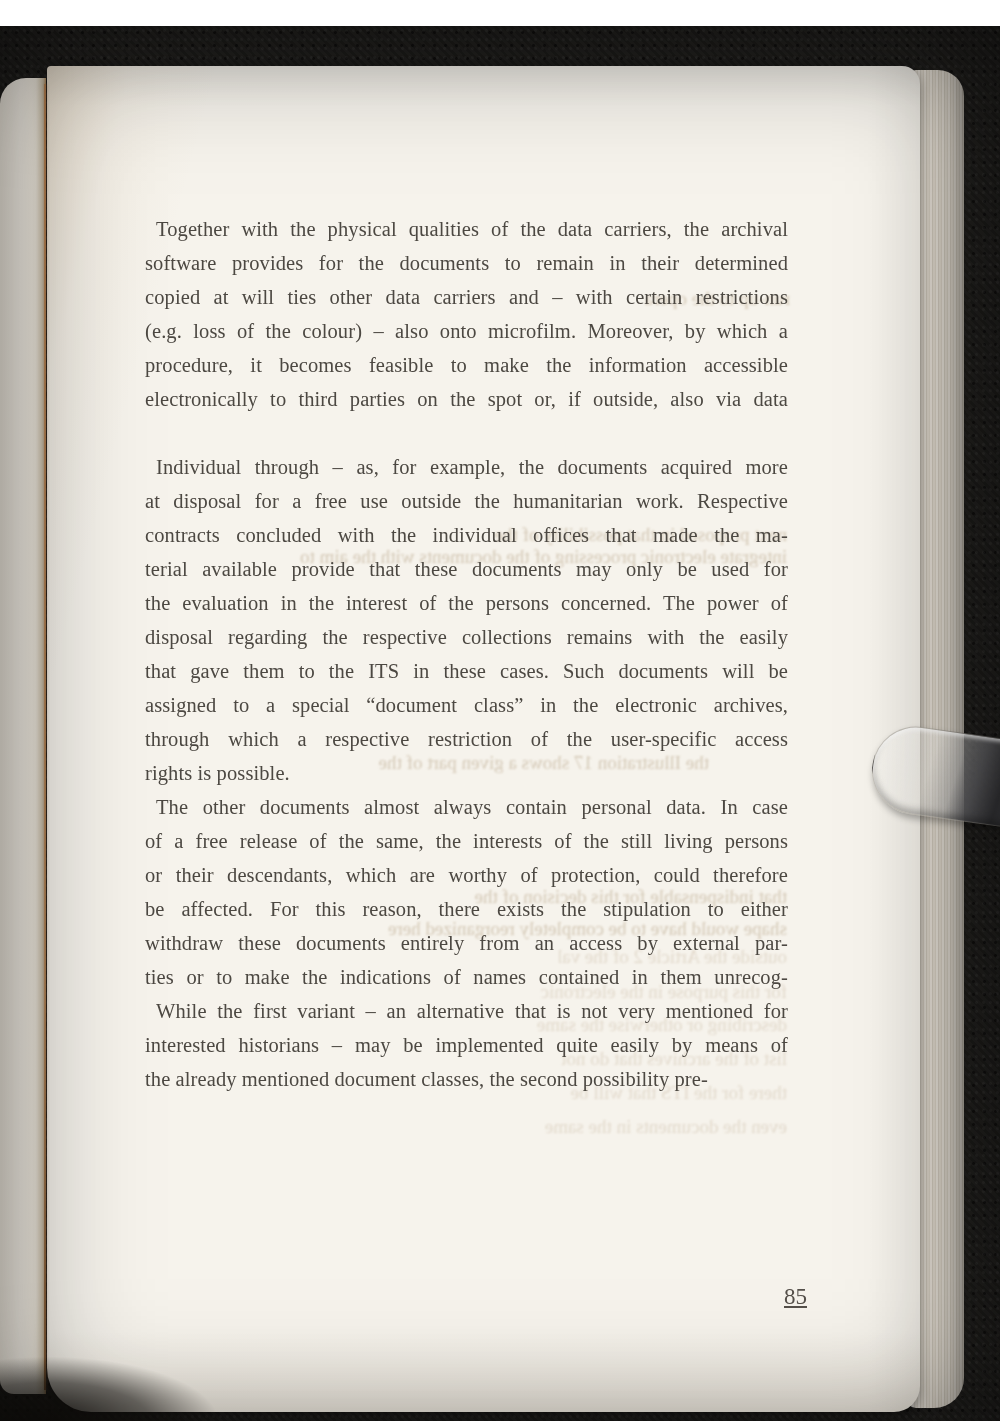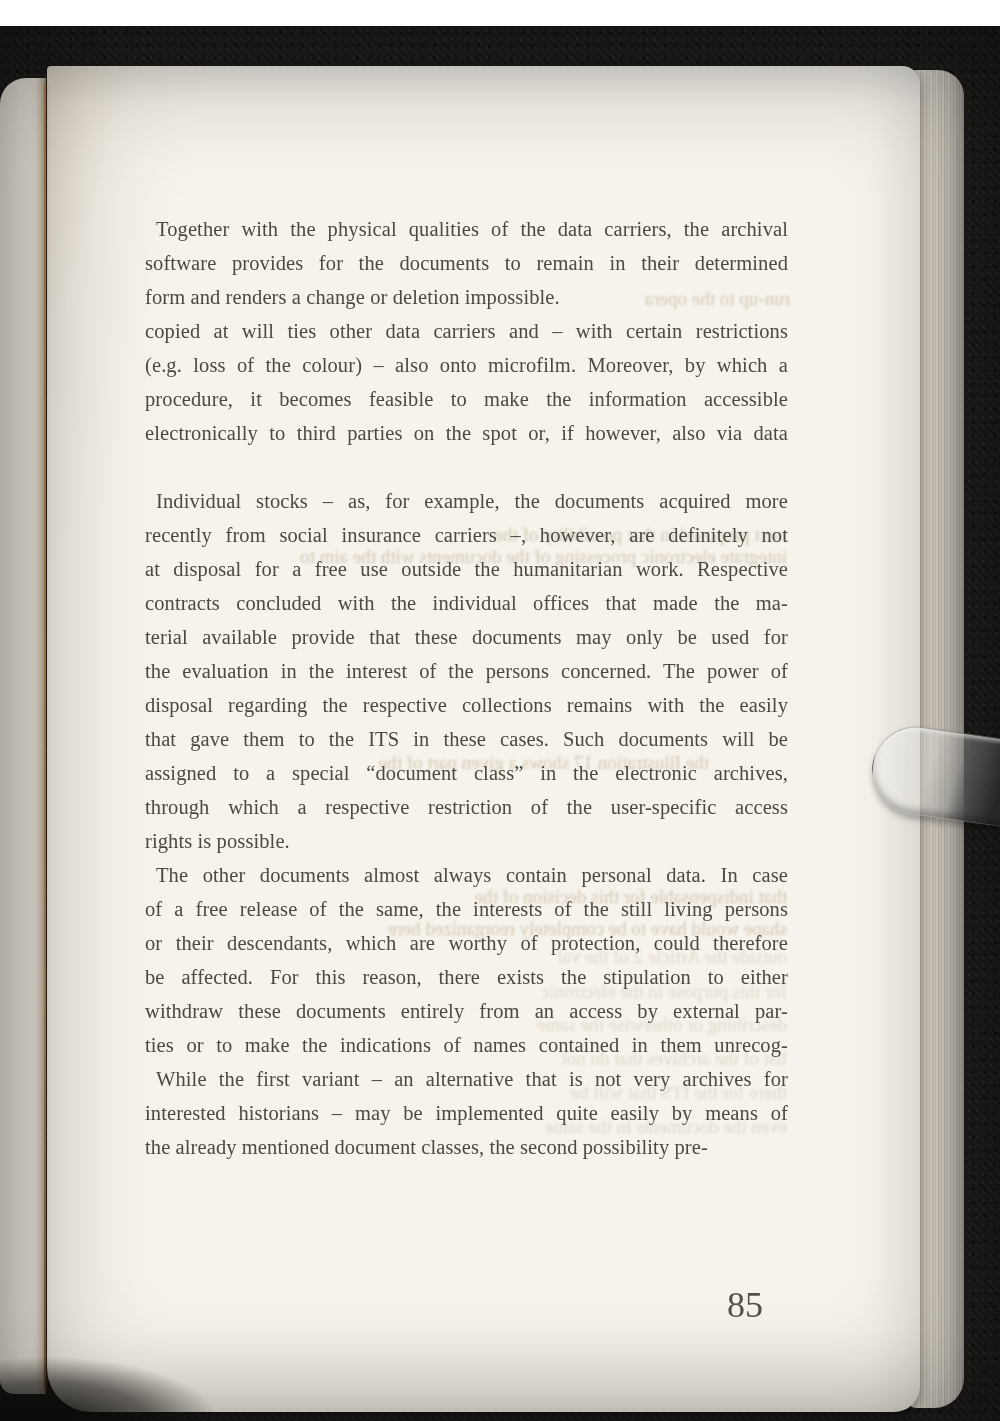--- a/index.html
+++ b/index.html
@@ -94,23 +94,24 @@
   .para.gap-after { margin-bottom: 34px; }
   .line {
     height: 34px; white-space: nowrap;
     text-align: justify; text-align-last: justify;
   }
   .line.first { padding-left: 11px; }
   .line.last { text-align-last: left; }
 
   .page-number {
     position: absolute; left: 680px; top: 1218px; width: 80px;
-    text-align: left;
-    font-size: 36px; color: #55504a;
+    text-align: right;
+    font-size: 23px; color: #55504a;
     z-index: 6;
+    text-decoration: underline;
   }
 
   
   .clip { position: absolute; left: 868px; top: 692px; width: 132px; height: 118px; z-index: 7; }
   .clip-tab {
     position: absolute; left: 4px; top: 8px; width: 150px; height: 86px;
     border-radius: 44px 0 0 44px;
     transform: rotate(8deg); transform-origin: 40px 50%;
     background: linear-gradient(100deg,
       rgba(248,248,246,0.30) 0%,
@@ -145,51 +146,49 @@
         <div class="ghost" style="left: 422px; top: 915px; width: 318px;">for this purpose in the electronic</div>
         <div class="ghost" style="left: 422px; top: 948px; width: 318px;">describing or otherwise the same</div>
         <div class="ghost" style="left: 422px; top: 982px; width: 318px;">list of the archives that do not</div>
         <div class="ghost" style="left: 422px; top: 1016px; width: 318px;">there for the ITS that will be</div>
         <div class="ghost" style="left: 422px; top: 1050px; width: 318px;">even the documents in the same</div>
       </div>
     <div class="textblock" id="textblock">
         <div class="para">
           <div class="line first">Together with the physical qualities of the data carriers, the archival</div>
           <div class="line">software provides for the documents to remain in their determined</div>
-          <div class="line last">form and renders a change or deletion impossible.</div>
         </div>
         <div class="para gap-after">
           <div class="line">copied at will ties other data carriers and – with certain restrictions</div>
           <div class="line">(e.g. loss of the colour) – also onto microfilm. Moreover, by which a</div>
           <div class="line">procedure, it becomes feasible to make the information accessible</div>
-          <div class="line">electronically to third parties on the spot or, if however, also via data</div>
-        </div>
-        <div class="para">
-          <div class="line first">Individual stocks – as, for example, the documents acquired more</div>
-          <div class="line">recently from social insurance carriers –, however, are definitely not</div>
+          <div class="line">electronically to third parties on the spot or, if outside, also via data</div>
+        </div>
+        <div class="para">
+          <div class="line first">Individual through – as, for example, the documents acquired more</div>
           <div class="line">at disposal for a free use outside the humanitarian work. Respective</div>
           <div class="line">contracts concluded with the individual offices that made the ma-</div>
           <div class="line">terial available provide that these documents may only be used for</div>
           <div class="line">the evaluation in the interest of the persons concerned. The power of</div>
           <div class="line">disposal regarding the respective collections remains with the easily</div>
           <div class="line">that gave them to the ITS in these cases. Such documents will be</div>
           <div class="line">assigned to a special “document class” in the electronic archives,</div>
           <div class="line">through which a respective restriction of the user-specific access</div>
           <div class="line last">rights is possible.</div>
         </div>
         <div class="para">
           <div class="line first">The other documents almost always contain personal data. In case</div>
           <div class="line">of a free release of the same, the interests of the still living persons</div>
           <div class="line">or their descendants, which are worthy of protection, could therefore</div>
           <div class="line">be affected. For this reason, there exists the stipulation to either</div>
           <div class="line">withdraw these documents entirely from an access by external par-</div>
           <div class="line">ties or to make the indications of names contained in them unrecog-</div>
         </div>
         <div class="para">
-          <div class="line first">While the first variant – an alternative that is not very archives for</div>
+          <div class="line first">While the first variant – an alternative that is not very mentioned for</div>
           <div class="line">interested historians – may be implemented quite easily by means of</div>
           <div class="line last">the already mentioned document classes, the second possibility pre-</div>
         </div>
       </div>
     <div class="page-number">85</div>
   </div>
 
   <div class="gutter-line"></div>
   <div class="gutter-bottom-shadow"></div>
 

